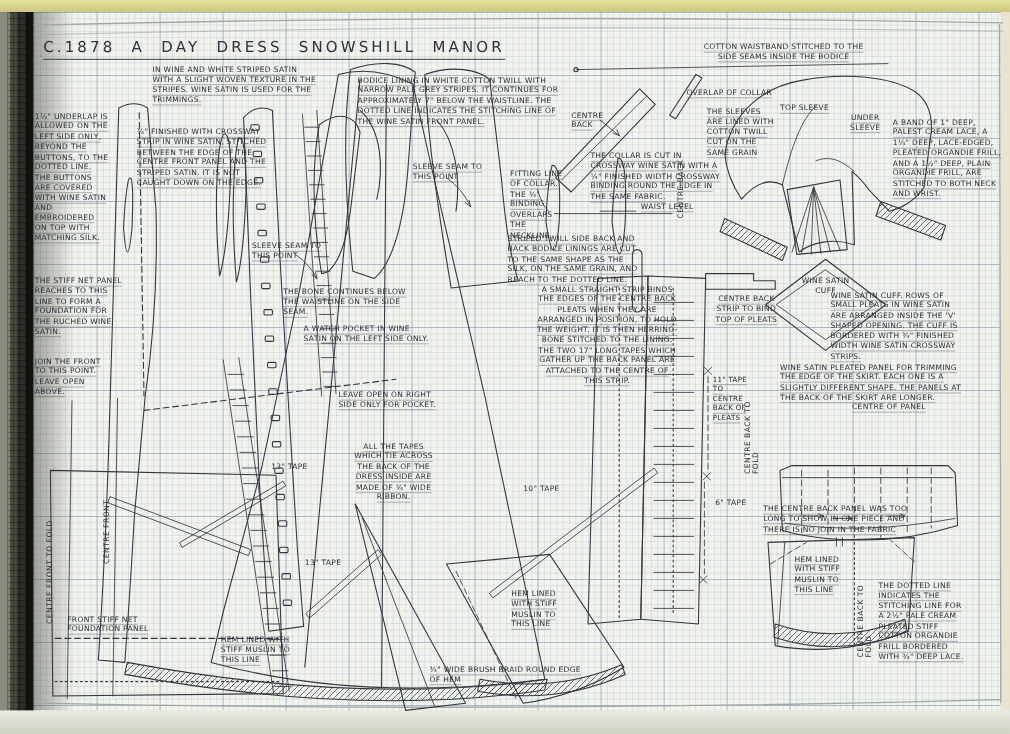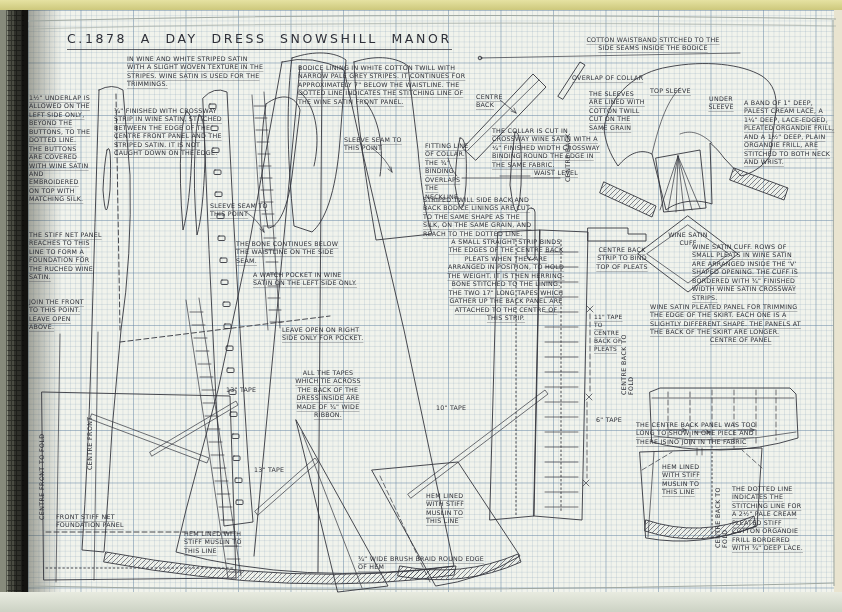--- a/index.html
+++ b/index.html
@@ -29,21 +29,21 @@
   .thin{stroke-width:.7;}
   .dash{stroke-dasharray:5 3;}
   .dot{stroke-dasharray:1.6 2.6;}
   .edgeline{stroke:#a0a8a2;stroke-width:1.1;fill:none;}
   .lab{position:absolute;font-size:6.3px;line-height:1.34;color:#2d2e36;letter-spacing:.25px;
     text-decoration:underline;text-decoration-color:rgba(60,62,76,.32);text-underline-offset:2px;}
   .nul{text-decoration:none;}
   .ctr{text-align:center;}
   .vlab{position:absolute;font-size:6.3px;color:#2d2e36;letter-spacing:.4px;writing-mode:vertical-rl;transform:rotate(180deg);text-decoration:none;}
   #title{position:absolute;left:36px;top:31px;font-size:12.5px;letter-spacing:2.6px;word-spacing:7px;color:#2f3039;
-    border-bottom:1px solid rgba(47,48,57,.75);padding-bottom:3px;margin-left:31px;}
+    border-bottom:1px solid rgba(47,48,57,.75);padding-bottom:3px;}
 </style>
 </head>
 <body>
 
 <div id="scan">
   <div id="paper"></div>
   <div id="gutter">
       <div id="gutter-grid"></div>
     </div>
   <div id="gutter-shadow"></div>

